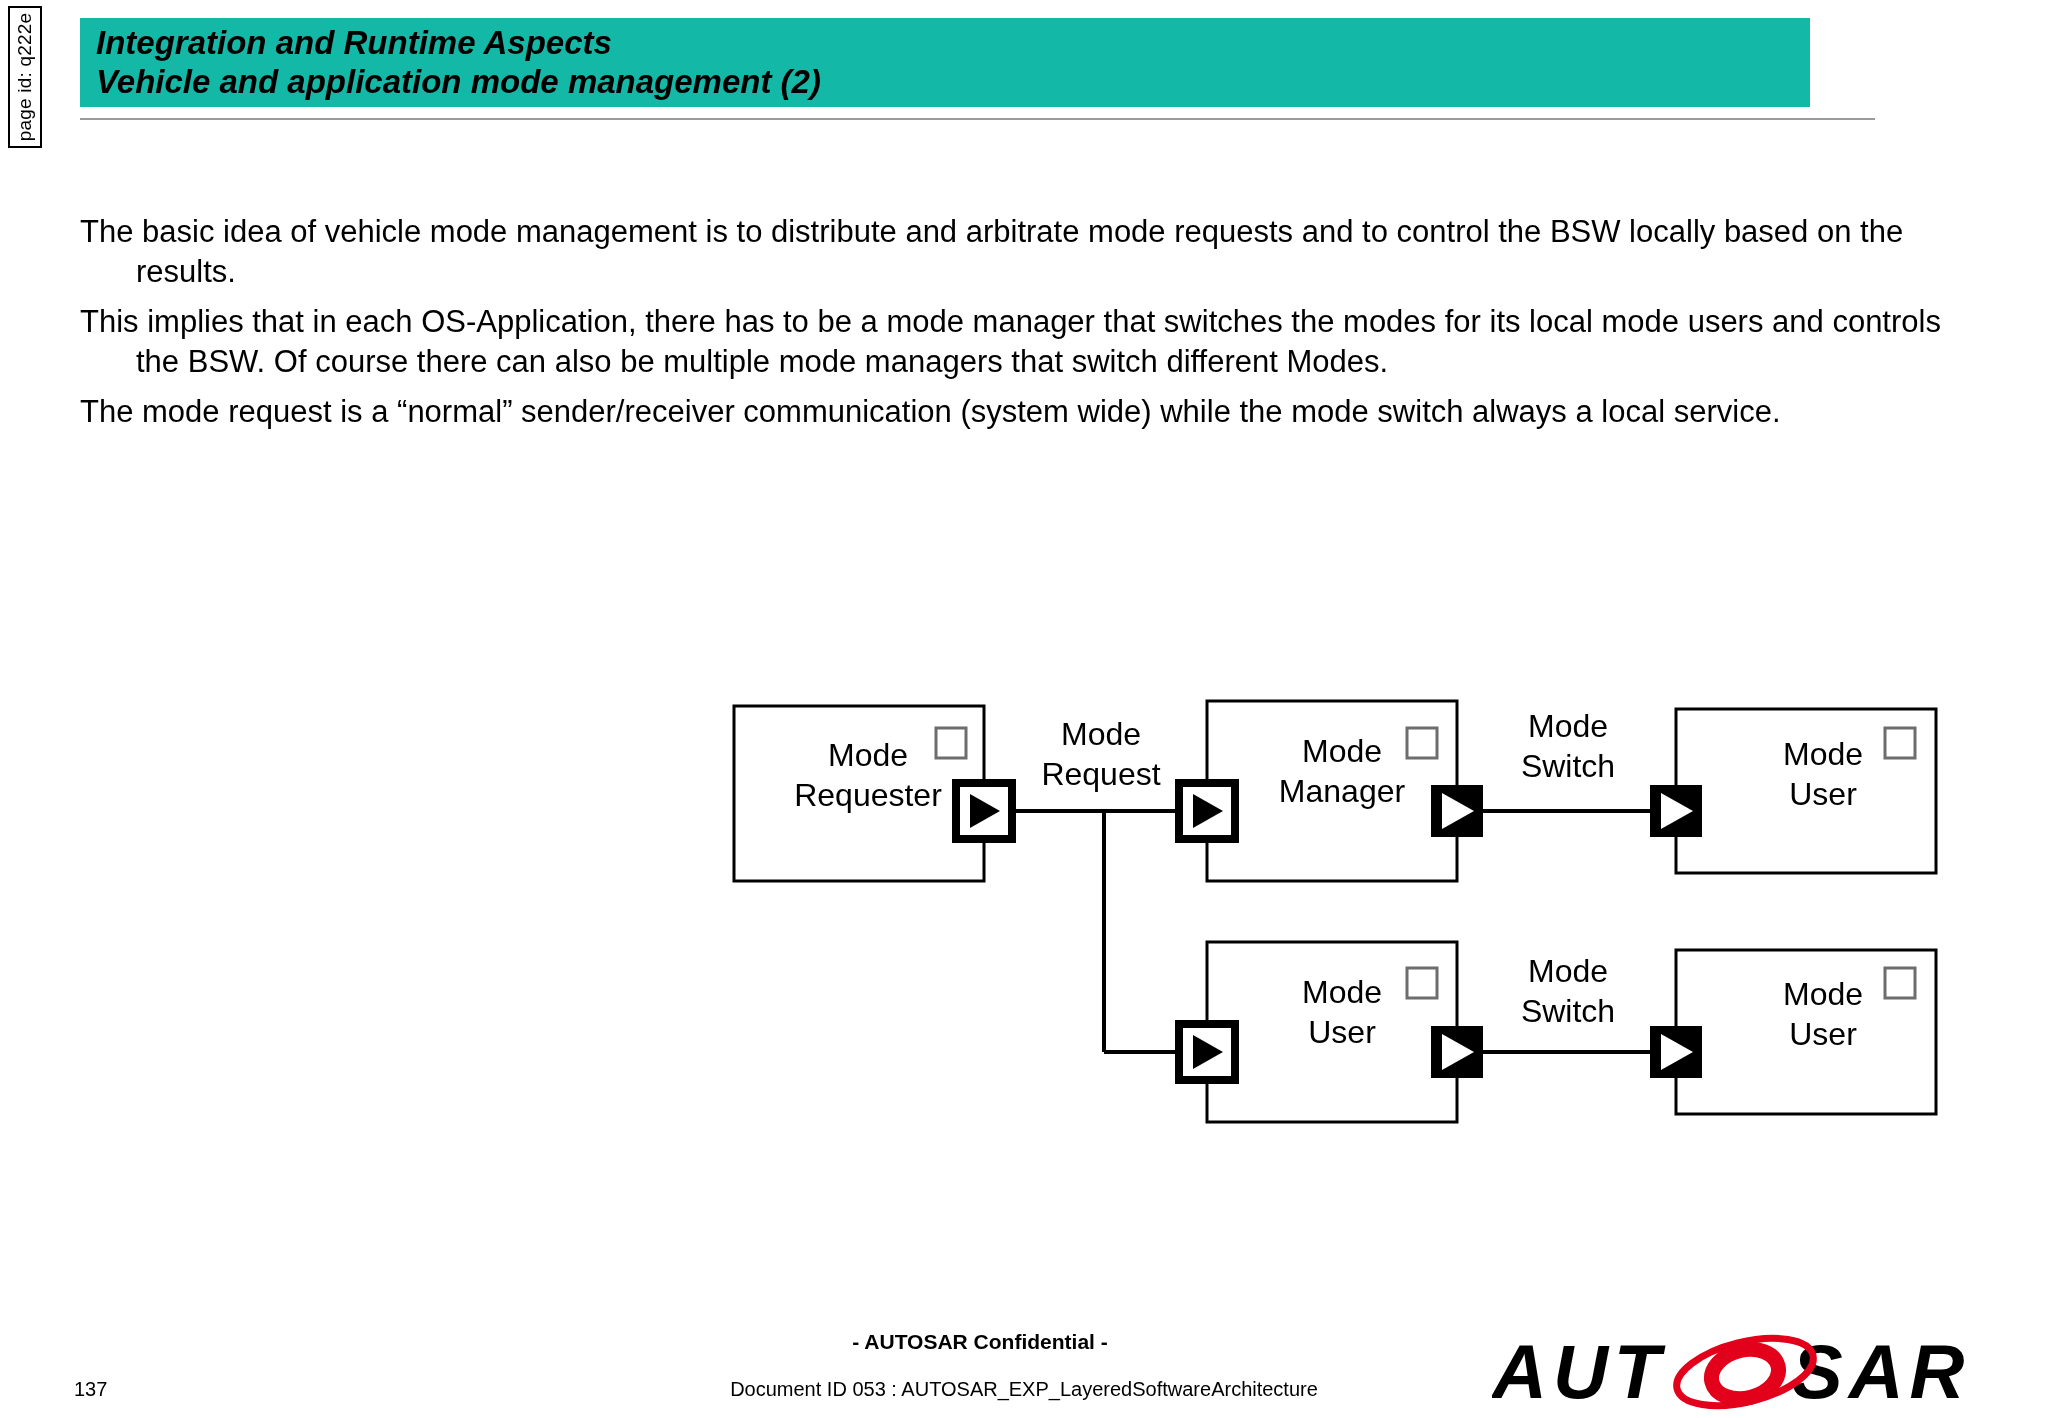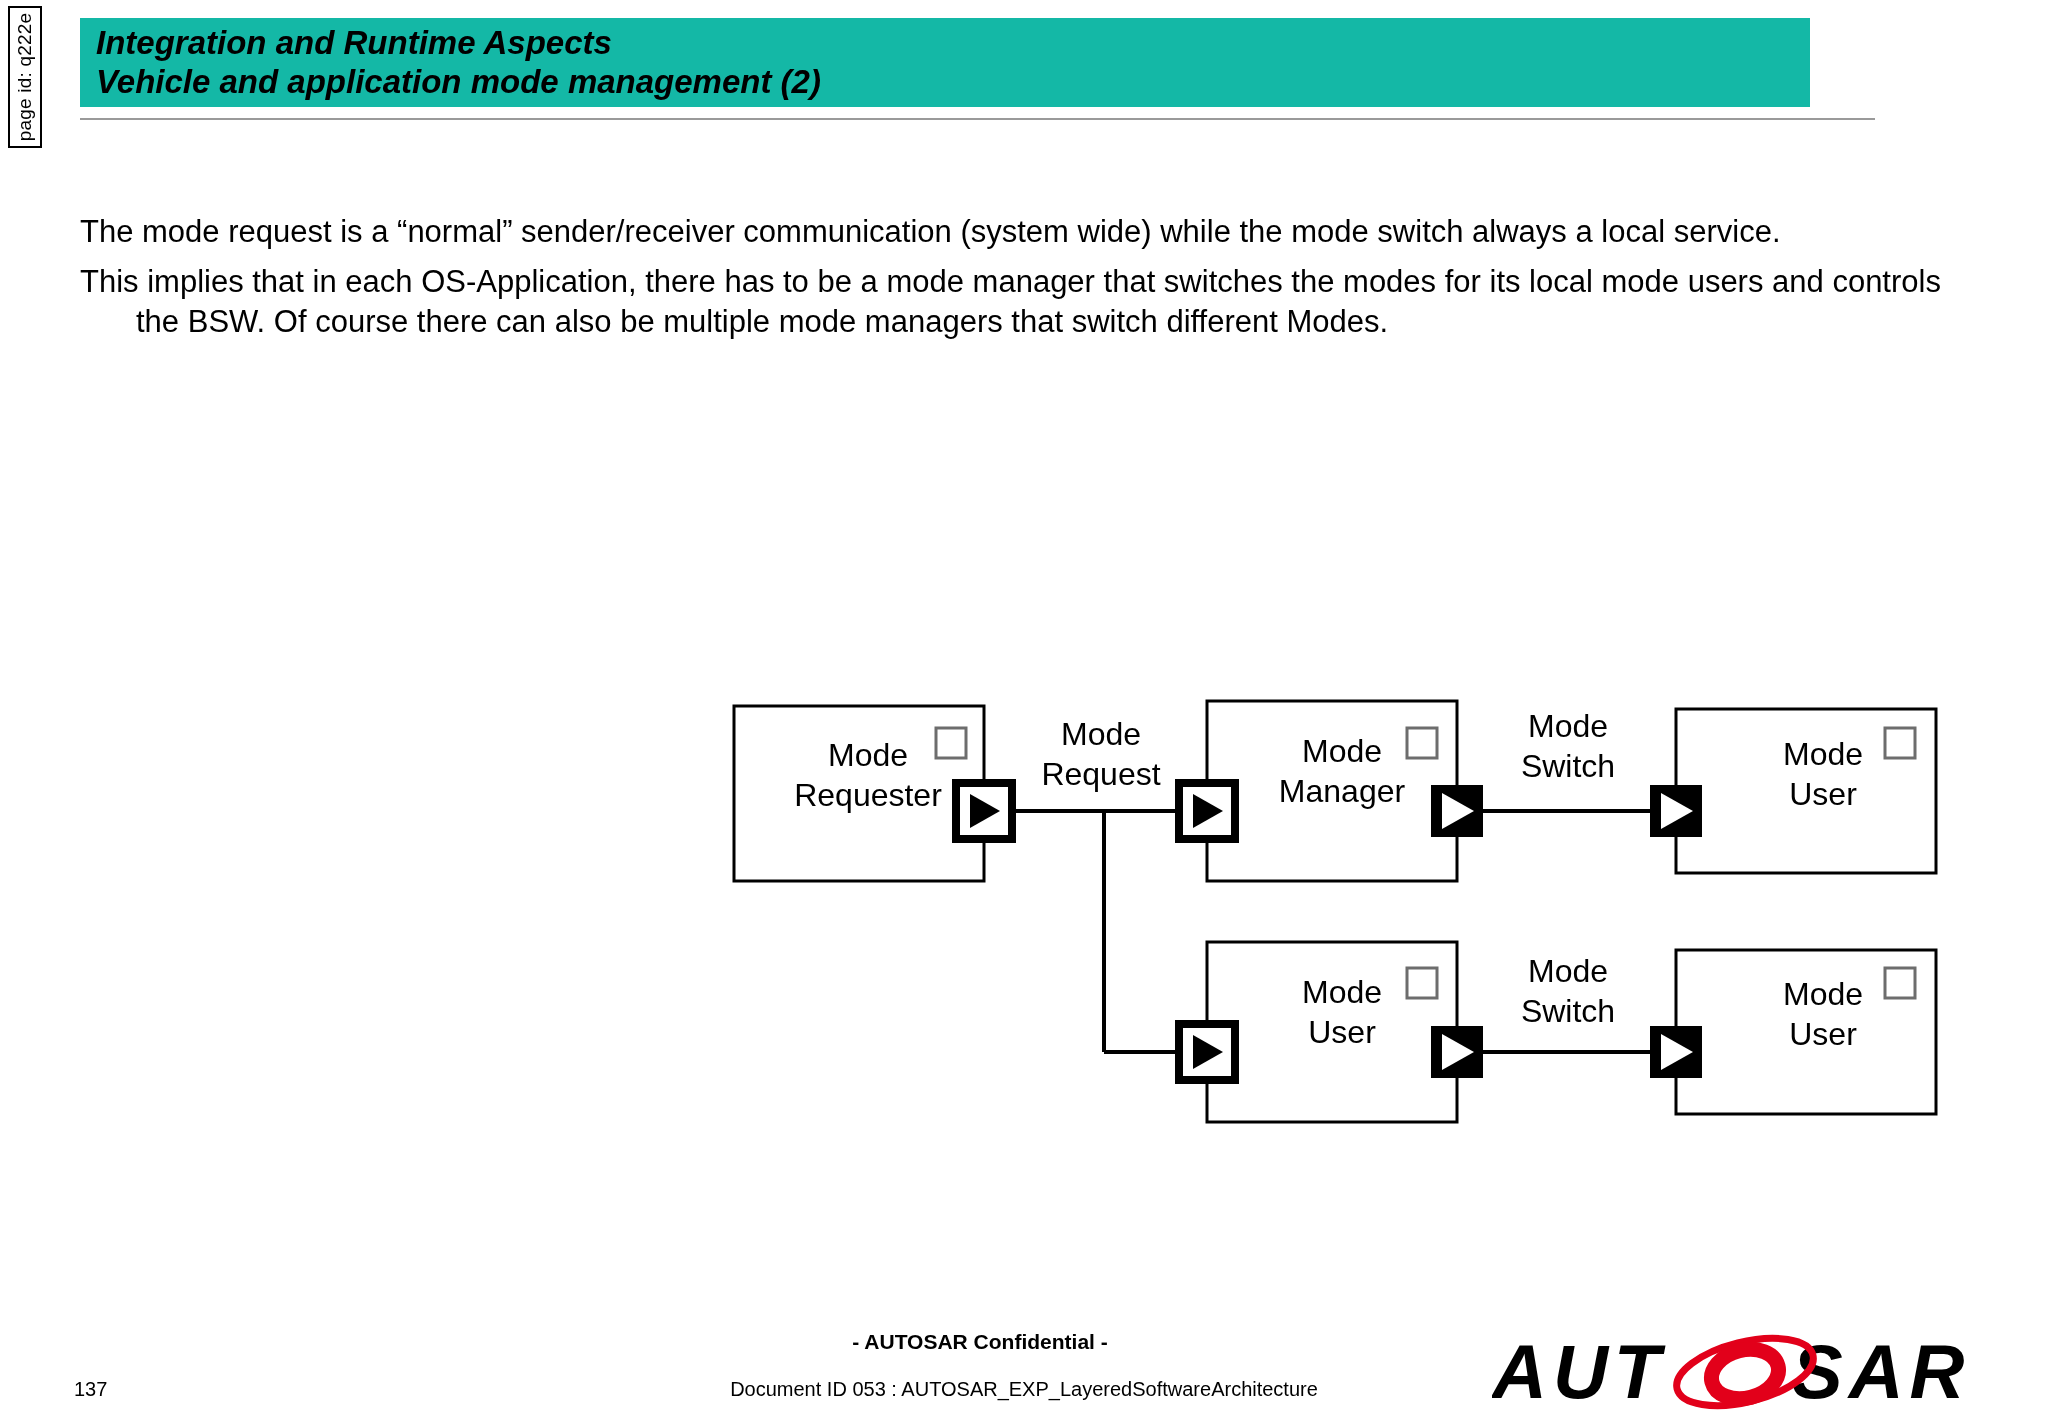--- a/index.html
+++ b/index.html
@@ -144,22 +144,23 @@
 
 <div class="header-band">
   <div class="header-title">
     <div>Integration and Runtime Aspects</div>
     <div>Vehicle and application mode management (2)</div>
   </div>
 </div>
 <div class="header-rule"></div>
 
 <div class="content">
+  <p class="para p1">The basic idea of vehicle mode management is to distribute and arbitrate mode requests and to control the BSW locally based on the results.</p>
+  <p class="para p2">This implies that in each OS-Application, there has to be a mode manager that switches the modes for its local mode users and controls the BSW. Of course there can also be multiple mode managers that switch different Modes.</p>
   <p class="para p3">The mode request is a “normal” sender/receiver communication (system wide) while the mode switch always a local service.</p>
-  <p class="para p2">This implies that in each OS-Application, there has to be a mode manager that switches the modes for its local mode users and controls the BSW. Of course there can also be multiple mode managers that switch different Modes.</p>
 </div>
 
 <div class="diagram">
 <svg width="2048" height="1418" viewBox="0 0 2048 1418" xmlns="http://www.w3.org/2000/svg">
   <defs>
 
     <g id="port-solid">
       <rect x="-28" y="-28" width="56" height="56" fill="#ffffff" stroke="#000000" stroke-width="8"></rect>
       <polygon points="-14,-17 -14,17 16,0" fill="#000000"></polygon>
     </g>

